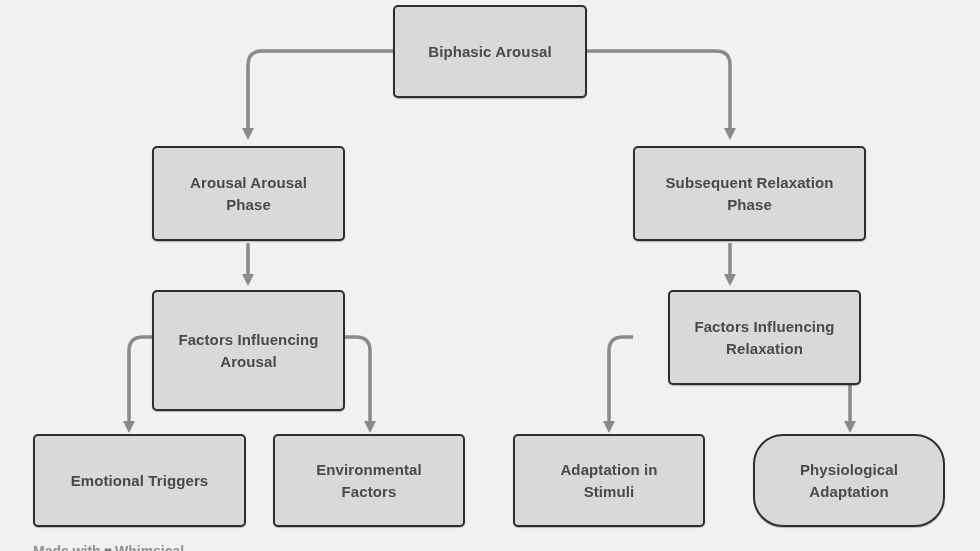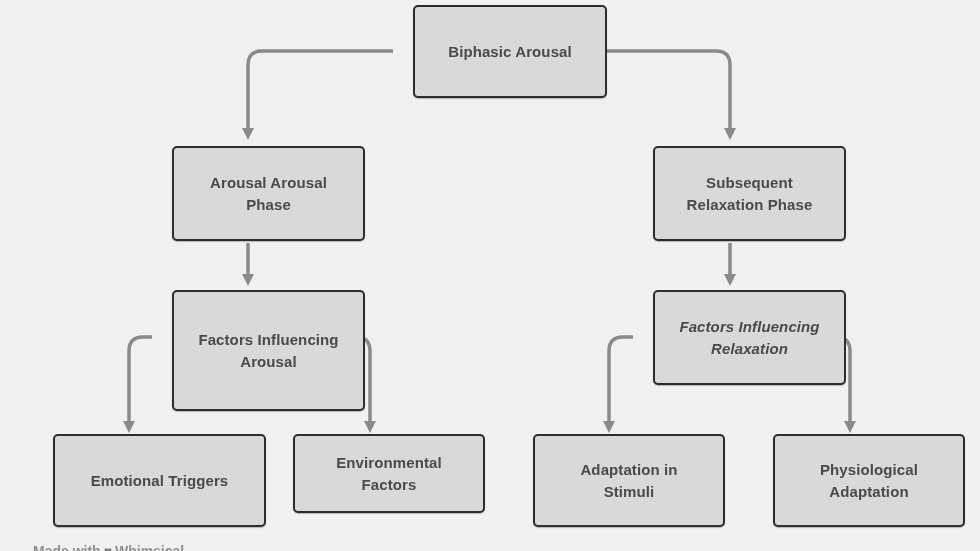--- a/index.html
+++ b/index.html
@@ -28,31 +28,30 @@
     align-items: center;
     justify-content: center;
     text-align: center;
     color: #4a4a4a;
     font-weight: 700;
     font-size: 15px;
     line-height: 1.45;
     letter-spacing: 0.1px;
     padding: 8px 20px;
     cursor: default;
-    margin-left: 20px;
   }
   .node-root          { left: 393px; top: 5px;   width: 194px; height: 93px; }
   .node-left-phase    { left: 152px; top: 146px; width: 193px; height: 95px; }
-  .node-right-phase   { left: 633px; top: 146px; width: 193px; height: 95px; }
+  .node-right-phase   { left: 633px; top: 146px; width: 233px; height: 95px; }
   .node-left-factors  { left: 152px; top: 290px; width: 193px; height: 121px; }
-  .node-right-factors { left: 633px; top: 290px; width: 193px; height: 95px; font-style: italic; }
+  .node-right-factors { left: 668px; top: 290px; width: 193px; height: 95px; }
   .node-leaf-1        { left: 33px;  top: 434px; width: 213px; height: 93px; }
-  .node-leaf-2        { left: 273px; top: 434px; width: 192px; height: 79px; }
+  .node-leaf-2        { left: 273px; top: 434px; width: 192px; height: 93px; }
   .node-leaf-3        { left: 513px; top: 434px; width: 192px; height: 93px; }
-  .node-leaf-4        { left: 753px; top: 434px; width: 192px; height: 93px; }
+  .node-leaf-4        { left: 753px; top: 434px; width: 192px; height: 93px; border-radius: 30px; }
   .watermark {
     position: absolute;
     left: 33px;
     top: 543px;          
     font-size: 14px;
     font-weight: 700;
     color: #8f8f8f;
     white-space: nowrap;
   }
   .watermark .heart {

